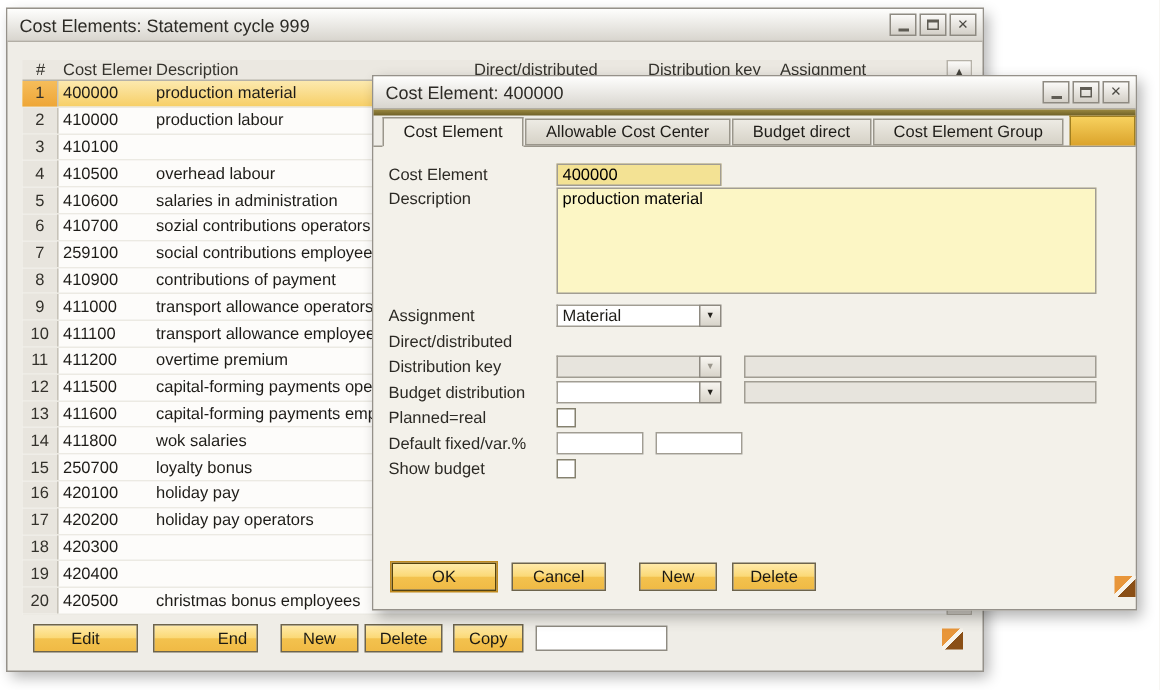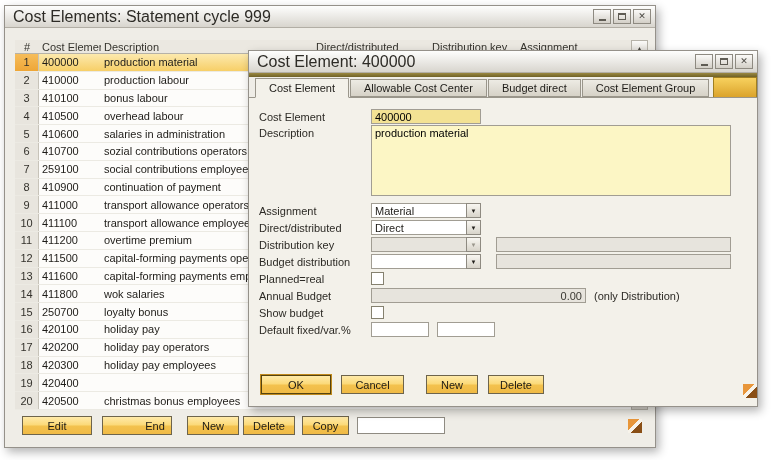--- a/index.html
+++ b/index.html
@@ -16,21 +16,21 @@
     box-shadow:3px 4px 9px rgba(0,0,0,.30);
   }
   #main-window { left:4px; top:5px; width:652px; height:443px; }
   #dialog      { left:248px; top:50px; width:510px; height:357px; z-index:10; }
 
   .titlebar {
     height:22px; background:linear-gradient(#fefefd,#d8d5ce);
     border-bottom:1px solid #b2aea5;
     display:flex; align-items:center; padding:0 4px 0 8px;
   }
-  .titlebar .title { flex:1; font-size:16px; color:#2d2b26; white-space:nowrap; overflow:hidden; }
+  .titlebar .title { flex:1; font-size:12px; color:#2d2b26; white-space:nowrap; overflow:hidden; }
   .win-btn {
     width:18px; height:15px; margin-left:2px;
     background:linear-gradient(#fbfaf8,#d3cfc7);
     border:1px solid #8e8a81;
     display:flex; align-items:center; justify-content:center;
     font-size:9px; color:#4c4a44; line-height:1; cursor:default;
   }
   .g-min { width:7px; height:2px; background:#5f5c54; margin-top:7px; }
   .g-max { width:8px; height:7px; border:1px solid #5f5c54; border-top-width:2px; }
 
@@ -177,21 +177,20 @@
     <div class="cell w-num">2</div>
     <div class="cell w-code">410000</div>
     <div class="cell w-desc">production labour</div>
     <div class="cell w-dir"></div>
     <div class="cell w-key"></div>
     <div class="cell w-asg"></div>
   </div>
           <div class="trow">
     <div class="cell w-num">3</div>
     <div class="cell w-code">410100</div>
-    <div class="cell w-desc">bonus labour</div>
     <div class="cell w-dir"></div>
     <div class="cell w-key"></div>
     <div class="cell w-asg"></div>
   </div>
           <div class="trow">
     <div class="cell w-num">4</div>
     <div class="cell w-code">410500</div>
     <div class="cell w-desc">overhead labour</div>
     <div class="cell w-dir"></div>
     <div class="cell w-key"></div>
@@ -217,21 +216,21 @@
     <div class="cell w-num">7</div>
     <div class="cell w-code">259100</div>
     <div class="cell w-desc">social contributions employees</div>
     <div class="cell w-dir"></div>
     <div class="cell w-key"></div>
     <div class="cell w-asg"></div>
   </div>
           <div class="trow">
     <div class="cell w-num">8</div>
     <div class="cell w-code">410900</div>
-    <div class="cell w-desc">continuation of payment</div>
+    <div class="cell w-desc">contributions of payment</div>
     <div class="cell w-dir"></div>
     <div class="cell w-key"></div>
     <div class="cell w-asg"></div>
   </div>
           <div class="trow">
     <div class="cell w-num">9</div>
     <div class="cell w-code">411000</div>
     <div class="cell w-desc">transport allowance operators</div>
     <div class="cell w-dir"></div>
     <div class="cell w-key"></div>
@@ -297,21 +296,20 @@
     <div class="cell w-num">17</div>
     <div class="cell w-code">420200</div>
     <div class="cell w-desc">holiday pay operators</div>
     <div class="cell w-dir"></div>
     <div class="cell w-key"></div>
     <div class="cell w-asg"></div>
   </div>
           <div class="trow">
     <div class="cell w-num">18</div>
     <div class="cell w-code">420300</div>
-    <div class="cell w-desc">holiday pay employees</div>
     <div class="cell w-dir"></div>
     <div class="cell w-key"></div>
     <div class="cell w-asg"></div>
   </div>
           <div class="trow">
     <div class="cell w-num">19</div>
     <div class="cell w-code">420400</div>
     <div class="cell w-dir"></div>
     <div class="cell w-key"></div>
     <div class="cell w-asg"></div>
@@ -382,24 +380,20 @@
     </div>
     <div class="frow">
       <span class="flabel">Assignment</span>
       <div class="combo">
         <div class="cval">Material</div>
         <div class="carrow">▼</div>
       </div>
     </div>
     <div class="frow">
       <span class="flabel">Direct/distributed</span>
-      <div class="combo">
-        <div class="cval">Direct</div>
-        <div class="carrow">▼</div>
-      </div>
     </div>
     <div class="frow">
       <span class="flabel">Distribution key</span>
       <div class="combo disabled">
         <div class="cval"></div>
         <div class="carrow">▼</div>
       </div>
       <div class="tfield gray longfield"></div>
     </div>
     <div class="frow">
@@ -408,32 +402,27 @@
         <div class="cval"></div>
         <div class="carrow">▼</div>
       </div>
       <div class="tfield gray longfield"></div>
     </div>
     <div class="frow">
       <span class="flabel">Planned=real</span>
       <div class="cb"></div>
     </div>
     <div class="frow">
-      <span class="flabel">Annual Budget</span>
-      <div class="tfield gray f-budget">0.00</div>
-      <span class="f-note">(only Distribution)</span>
-    </div>
-    <div class="frow">
-      <span class="flabel">Show budget</span>
-      <div class="cb"></div>
-    </div>
-    <div class="frow">
       <span class="flabel">Default fixed/var.%</span>
       <input class="tfield f-small" value="" style="">
       <input class="tfield f-small" value="" style="">
+    </div>
+    <div class="frow">
+      <span class="flabel">Show budget</span>
+      <div class="cb"></div>
     </div>
 
     <div class="dlg-buttons">
       <button class="btn default b-ok">OK</button>
       <button class="btn b-cancel">Cancel</button>
       <button class="btn b-new">New</button>
       <button class="btn b-del">Delete</button>
     </div>
     <div class="corner-icon" style="right:0;bottom:8px;"></div>
   </div>

